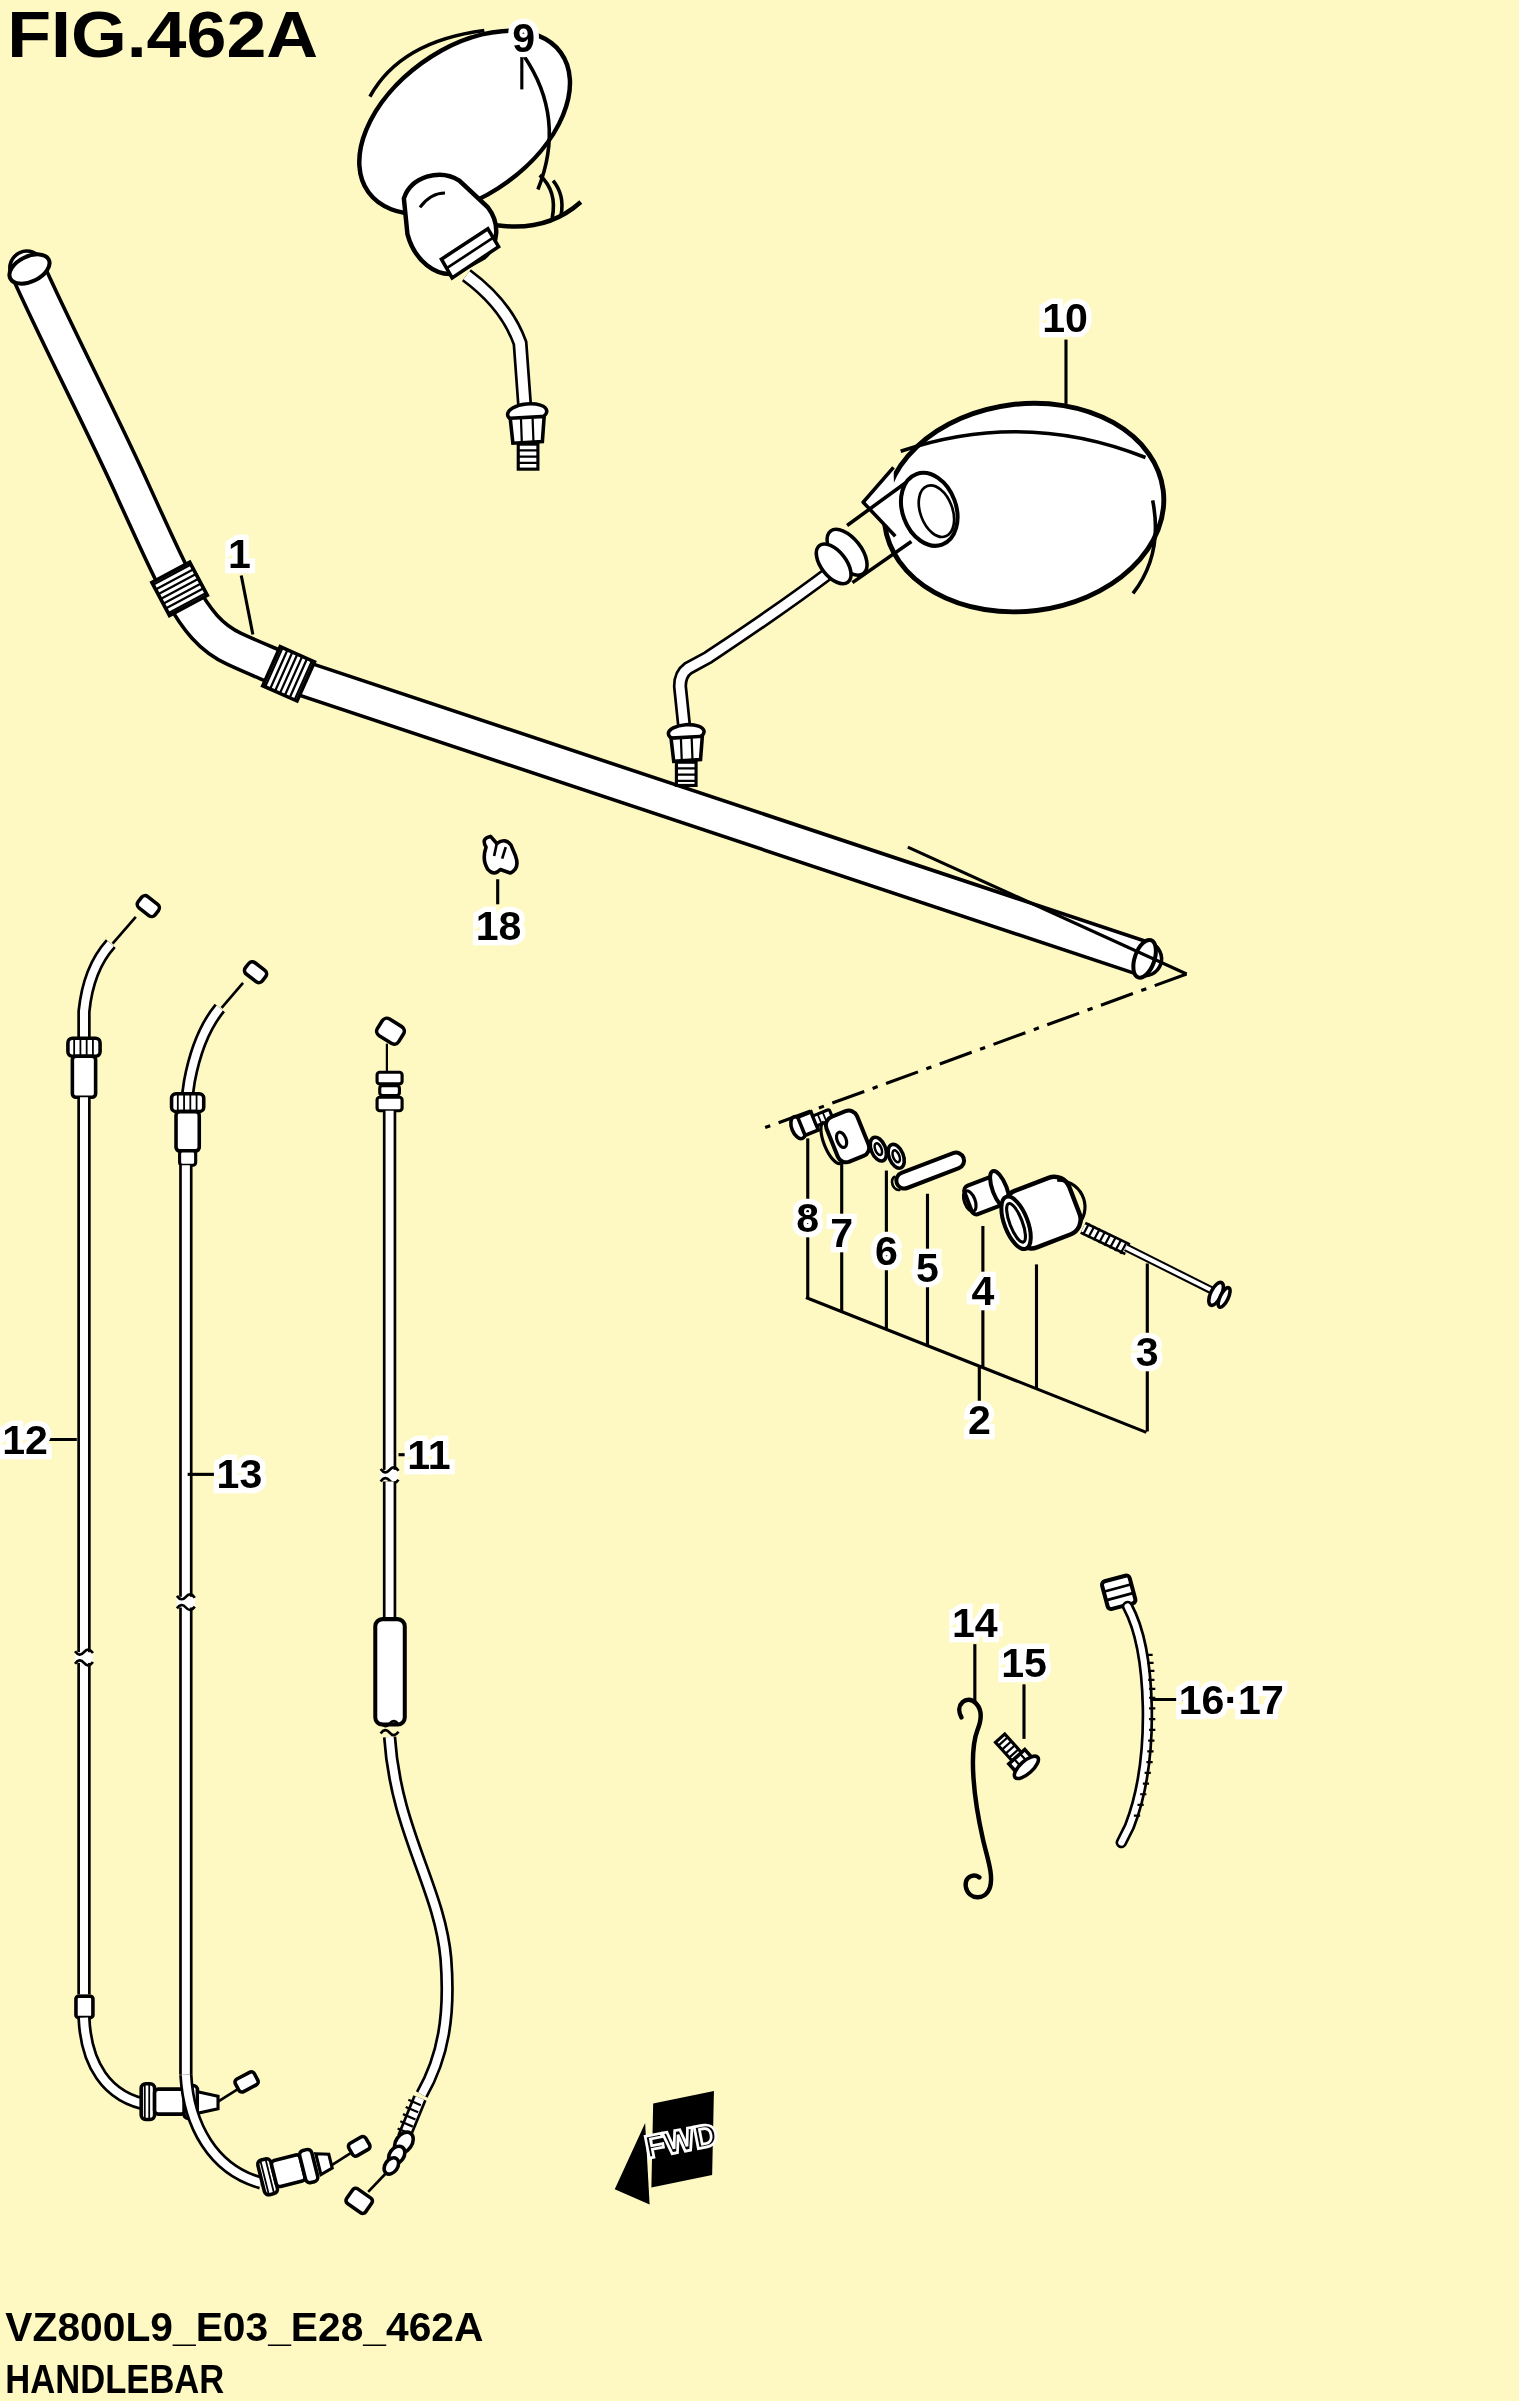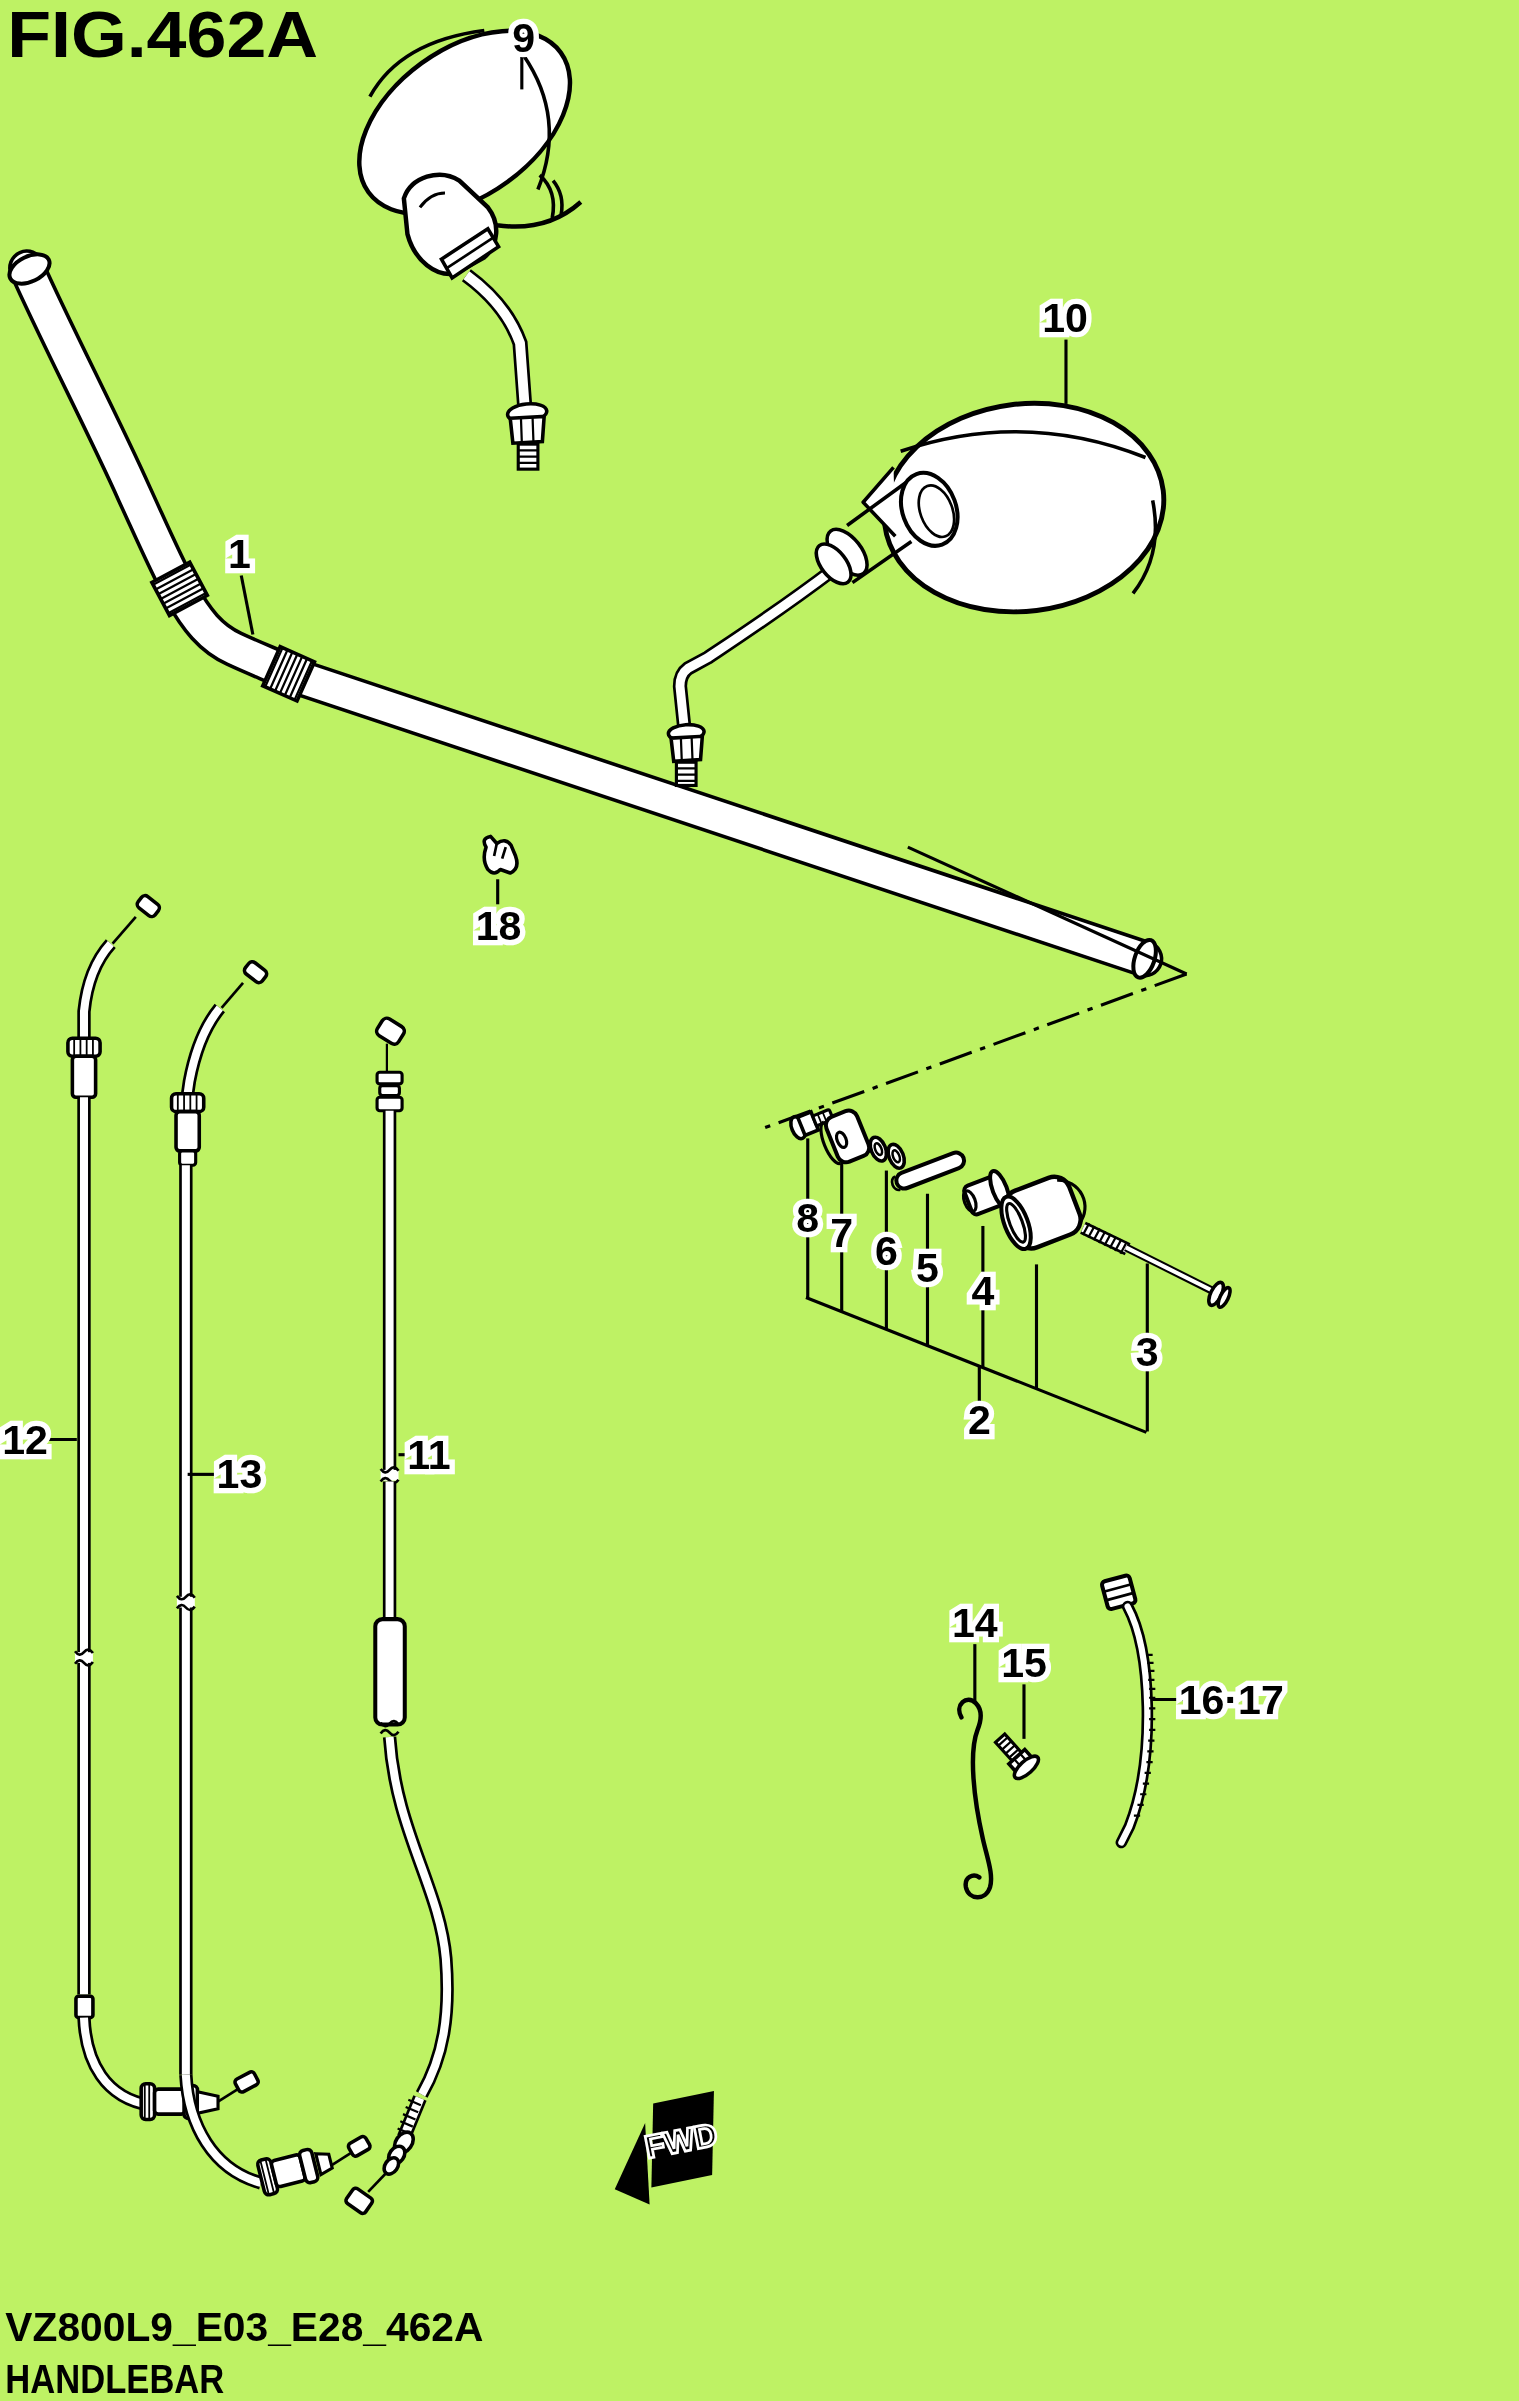--- a/index.html
+++ b/index.html
@@ -1,17 +1,17 @@
 <!DOCTYPE html>
 <html style="font-size:14.3px"><head>
 <meta charset="utf-8">
 <style>
   html,body{margin:0;padding:0;background:#ffffff;}
   body{width:1519px;height:2401px;font-family:"Liberation Sans",sans-serif;}
-  #stage{position:relative;width:1519px;height:2401px;background:#bef264;overflow:hidden;}
+  #stage{position:relative;width:1519px;height:2401px;background:#fef9c3;overflow:hidden;}
   svg{display:block;}
   .plabel{font-family:"Liberation Sans",sans-serif;font-weight:700;font-size:46px;
           fill:#000;stroke:#fff;stroke-width:12px;paint-order:stroke;text-anchor:middle;}
   .title-text{font-family:"Liberation Sans",sans-serif;font-weight:700;fill:#000;}
   .footer-text{font-family:"Liberation Sans",sans-serif;font-weight:700;fill:#000;}
   .fwd-text{font-family:"Liberation Sans",sans-serif;font-weight:700;fill:#000;
             stroke:#fff;stroke-width:3px;}
 </style>
 </head>
 <body>

